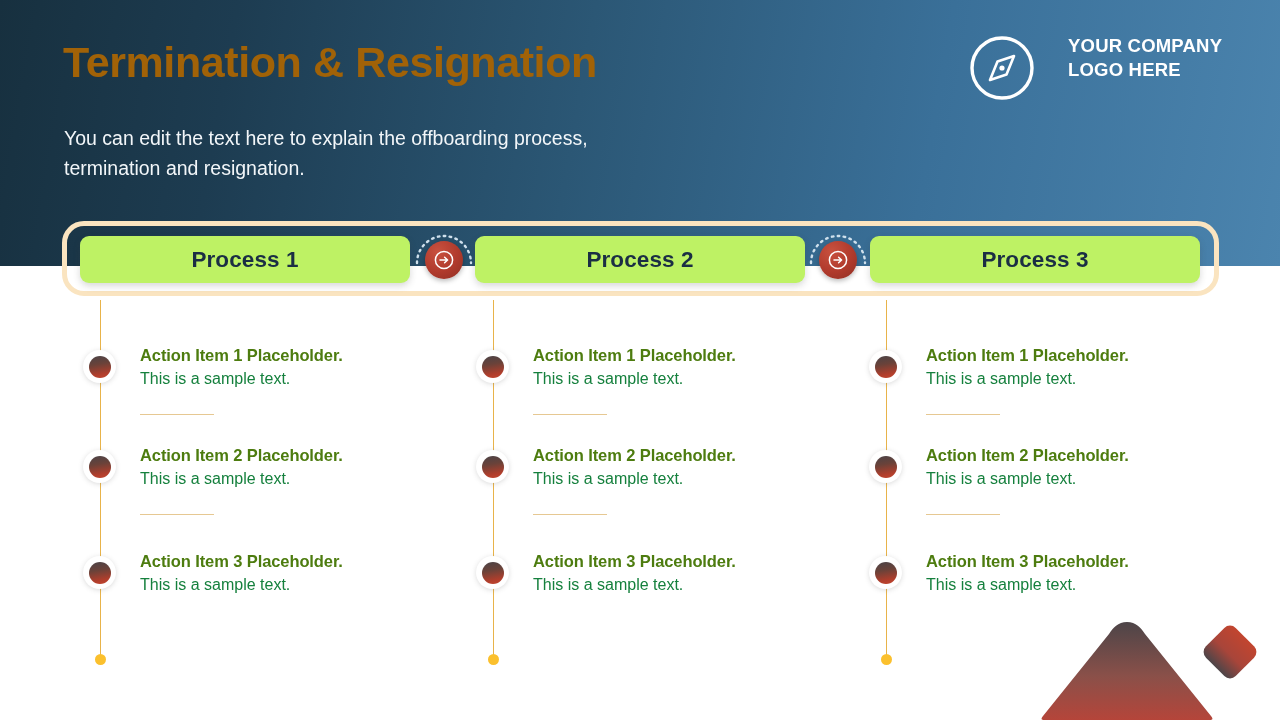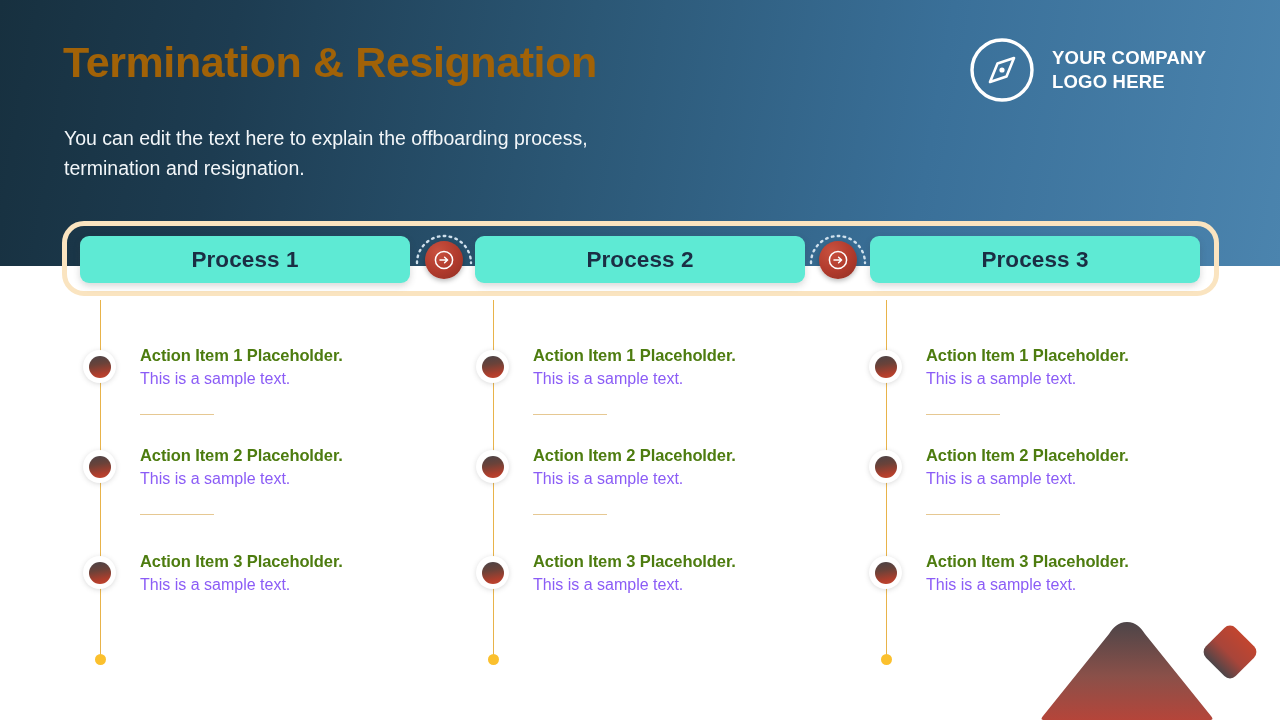--- a/index.html
+++ b/index.html
@@ -63,21 +63,21 @@
   }
 
   
   .logo-wrap {
     position: absolute;
     left: 968px;
     top: 34px;
     width: 270px;
     height: 72px;
     display: flex;
-    align-items: center;
+    gap: 16px;
   }
   .logo-mark {
     width: 68px;
     height: 68px;
     flex: 0 0 auto;
   }
   .logo-text {
     margin-left: 16px;
     font-size: 18.5px;
     font-weight: bold;
@@ -97,21 +97,21 @@
     border: 5px solid #fae4c0;
     border-radius: 22px;
     box-sizing: border-box;
     background: transparent;
   }
 
   .process-box {
     position: absolute;
     top: 236px;
     height: 47px;
-    background: #5eead4;
+    background: #bef264;
     border-radius: 9px;
     box-shadow: 0 3px 7px rgba(60,60,60,0.20);
     display: flex;
     align-items: center;
     justify-content: center;
   }
   .process-box .pb-label {
     font-size: 22.5px;
     font-weight: bold;
     color: #1b2e44;
@@ -216,21 +216,21 @@
   .item-title {
     font-size: 16.5px;
     font-weight: bold;
     color: #4d7c0f;
     line-height: 1.42;
     letter-spacing: -0.1px;
   }
   .item-sub {
     font-size: 16px;
     font-weight: normal;
-    color: #8b5cf6;
+    color: #15803d;
     line-height: 1.42;
     margin-top: 1px;
   }
   .item-divider {
     position: absolute;
     left: 78px;
     top: 70px;
     width: 74px;
     height: 1px;
     background: #e6c892;

